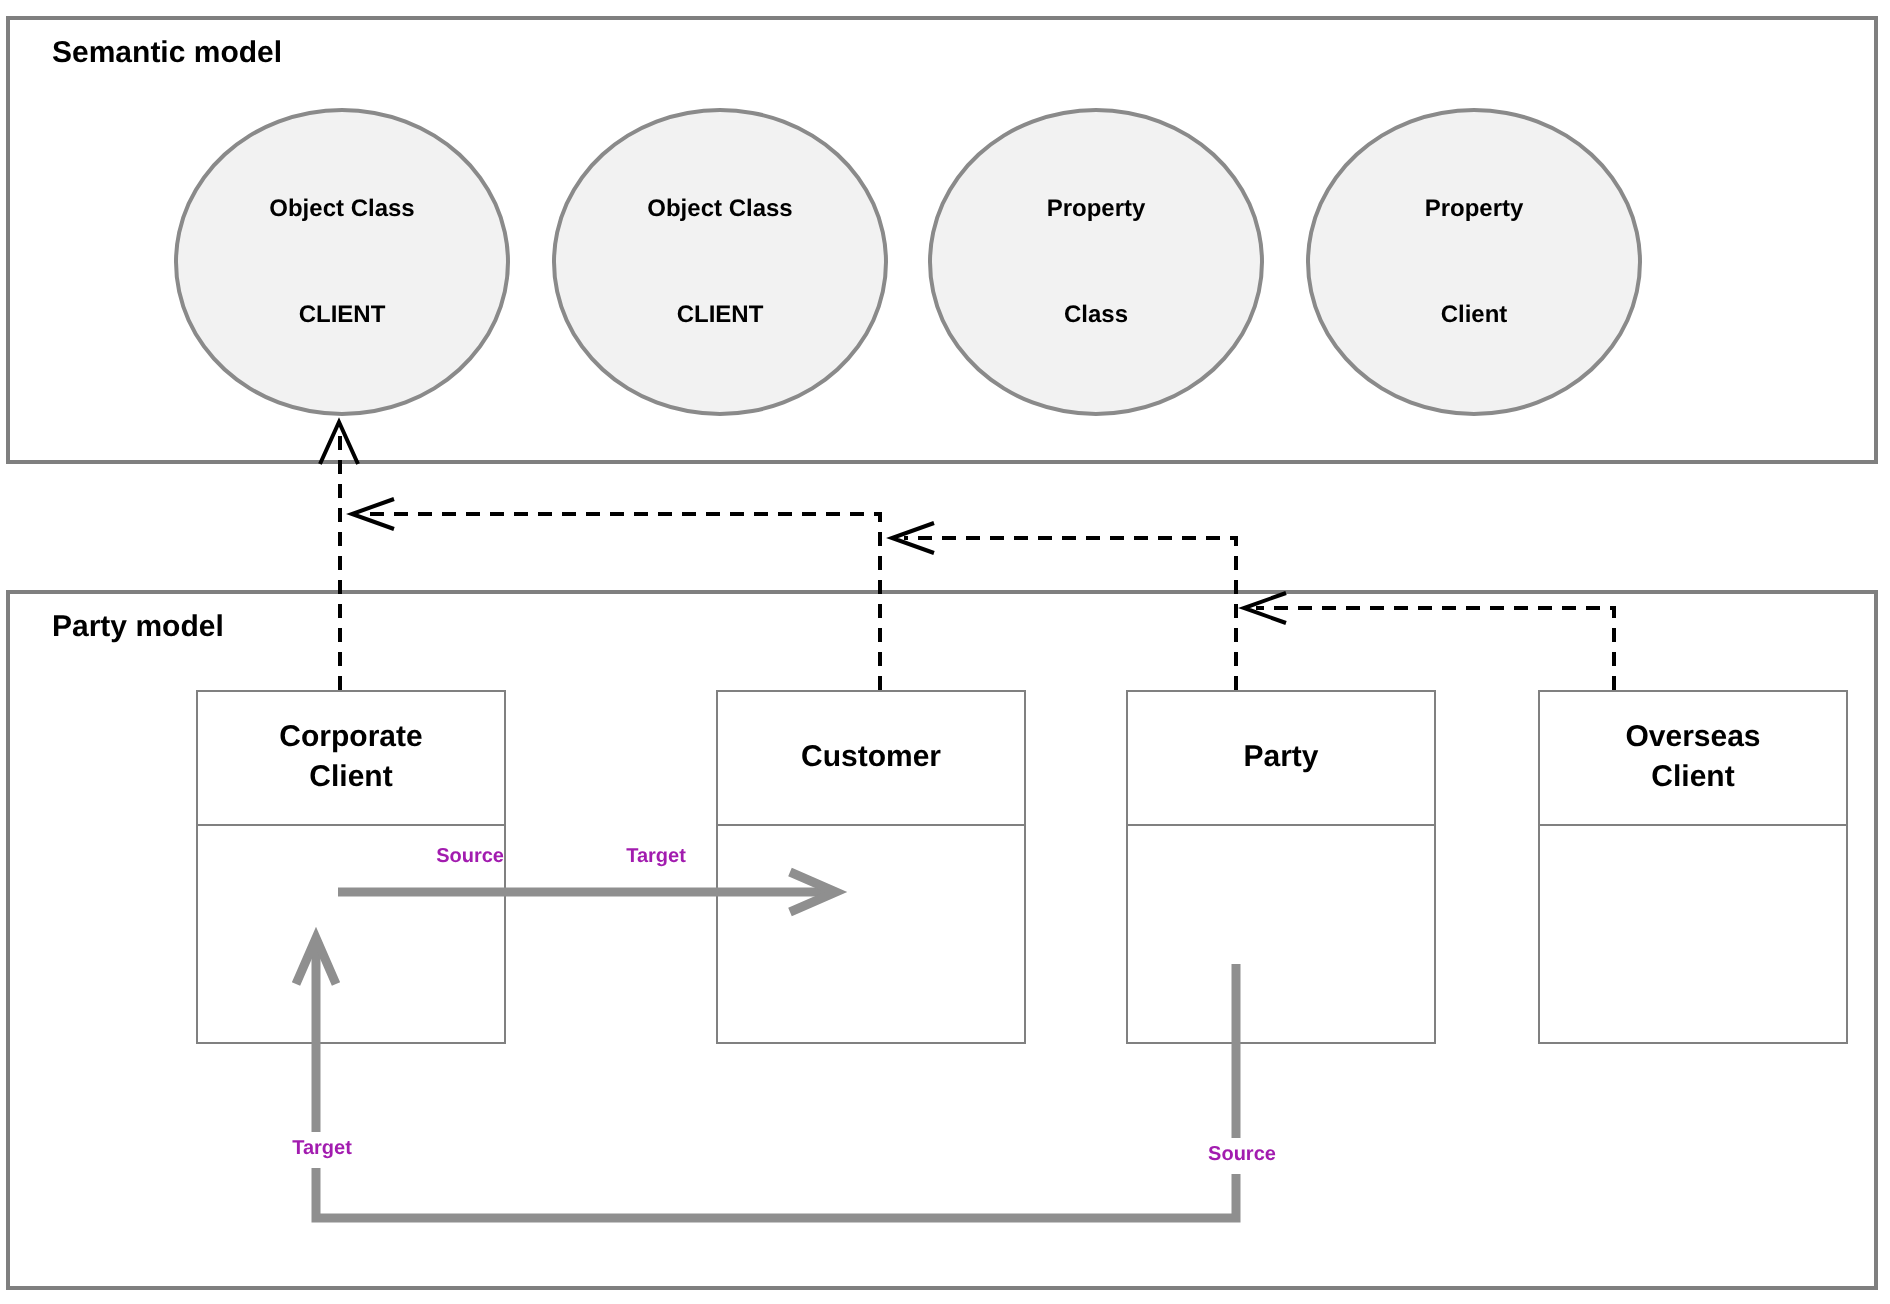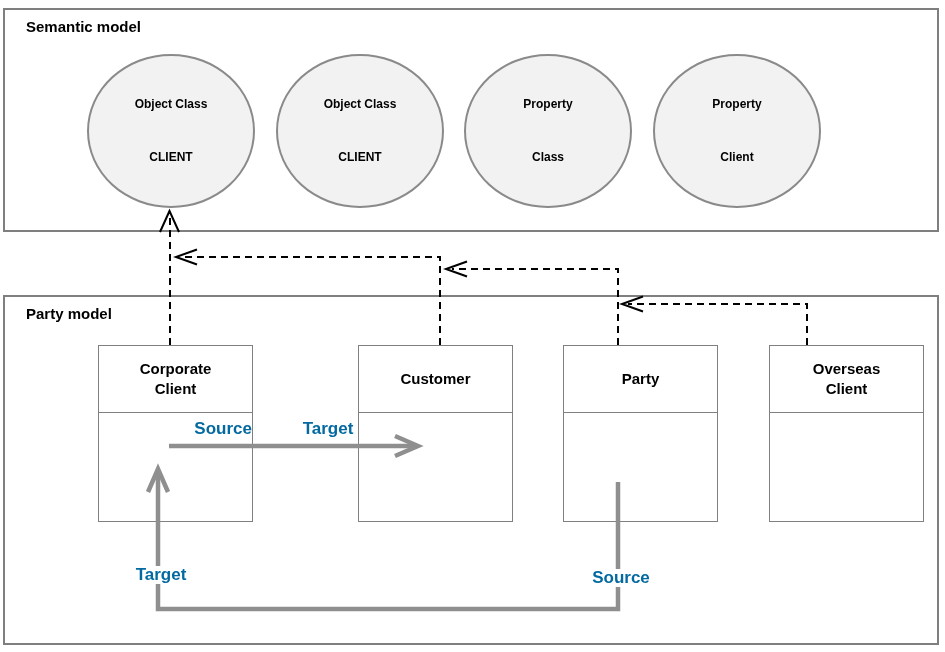--- a/index.html
+++ b/index.html
@@ -92,23 +92,23 @@
     position: absolute;
     left: 0; top: 0;
     width: 945px;
     height: 652px;
     z-index: 5;
     pointer-events: none;
   }
   .flow-label {
     position: absolute;
     z-index: 10;
-    font-size: 17px;
-    font-weight: 700;
-    color: #0369a1;
+    font-size: 10px;
+    font-weight: 700;
+    color: #a21caf;
     text-align: center;
     line-height: 16px;
   }
   .flow-label.on-line { background: #ffffff; padding: 1px 2px; }
   .lbl-source-top  { left: 176px; top: 421px; width: 76px; text-align: right; }
   .lbl-target-top  { left: 298px; top: 421px; width: 60px; }
   .lbl-target-bottom { left: 128px; top: 566px; width: 62px; }
   .lbl-source-bottom { left: 587px; top: 569px; width: 64px; }
 </style>
 </head>

